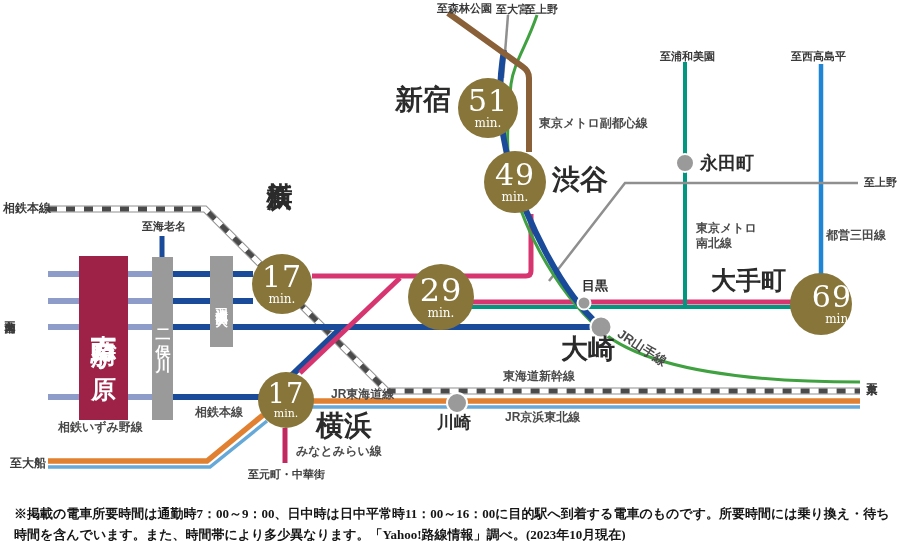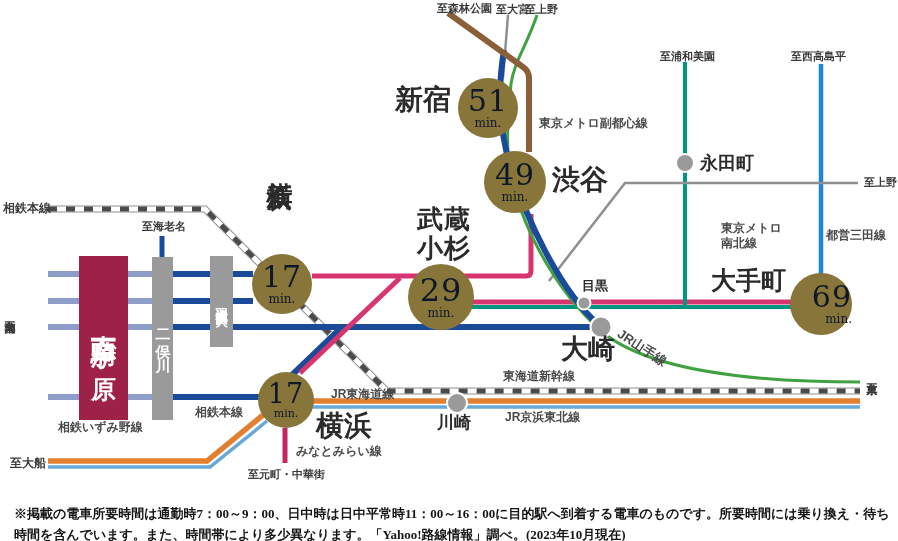--- a/index.html
+++ b/index.html
@@ -16,21 +16,21 @@
   .term{font-family:"Liberation Serif","DejaVu Serif",serif;font-weight:600;color:#3a3a3a;font-size:11px;line-height:1;}
   
   .v{writing-mode:vertical-rl;text-orientation:upright;}
   .wrap{white-space:normal;}
   
   .box{display:flex;align-items:center;justify-content:center;color:#fff;
        font-family:"Liberation Serif","DejaVu Serif",serif;font-weight:700;}
   .box span{writing-mode:vertical-rl;text-orientation:upright;line-height:1;}
   
   .badge{display:flex;flex-direction:column;align-items:center;justify-content:center;
-         border-radius:50%;background:#877539;color:#0f172a;text-align:center;}
+         border-radius:50%;background:#877539;color:#ffffff;text-align:center;}
   .badge .num{font-family:"DejaVu Serif","Liberation Serif",serif;font-size:30px;line-height:.95;letter-spacing:1px;}
   .badge .unit{font-family:"DejaVu Serif","Liberation Serif",serif;font-size:12px;line-height:1;margin-top:1px;}
   .badge.big .num{font-size:32px;}
   .badge.small .num{font-size:27px;}
   .badge.small .unit{font-size:11px;}
   #footer{position:absolute;left:14px;top:503px;width:876px;white-space:normal;
           font-family:"Liberation Serif","DejaVu Serif",serif;font-weight:600;
           font-size:13px;line-height:1.62;color:#151515;}
 </style>
 </head>
@@ -120,31 +120,30 @@
     <div class="num">17</div>
     <div class="unit">min.</div>
   </div>
   <div class="badge abs" style="left:790px;top:273px;width:62px;height:62px;align-items:flex-end;">
     <div class="num">69</div>
     <div class="unit">min.</div>
   </div>
 
   <div class="abs st" style="left:395px;top:86px;font-size:28px;">新宿</div>
   <div class="abs st" style="left:552px;top:166px;font-size:28px;">渋谷</div>
-  <div class="abs st wrap" style="left:417px;top:205px;width:56px;font-size:26px;line-height:1.12;letter-spacing:1px;">武蔵小杉</div>
   <div class="abs st v" style="left:266px;top:161px;font-size:26px;letter-spacing:1px;">新横浜</div>
   <div class="abs st" style="left:316px;top:412px;font-size:28px;">横浜</div>
   <div class="abs st" style="left:437px;top:414px;font-size:17px;">川崎</div>
   <div class="abs st" style="left:561px;top:336px;font-size:27px;">大崎</div>
   <div class="abs st" style="left:582px;top:279px;font-size:13px;">目黒</div>
   <div class="abs st" style="left:700px;top:154px;font-size:18px;font-weight:600;">永田町</div>
   <div class="abs st" style="left:711px;top:268px;font-size:25px;">大手町</div>
 
   <div class="abs ln" style="left:539px;top:116px;">東京メトロ副都心線</div>
-  <div class="abs ln wrap" style="left:721px;top:221px;width:66px;">東京メトロ南北線</div>
+  <div class="abs ln wrap" style="left:696px;top:221px;width:66px;">東京メトロ南北線</div>
   <div class="abs ln" style="left:826px;top:228px;">都営三田線</div>
   <div class="abs ln" style="left:623px;top:326px;font-size:13px;transform:rotate(33deg);transform-origin:left top;">JR山手線</div>
   <div class="abs ln" style="left:503px;top:369px;">東海道新幹線</div>
   <div class="abs ln" style="left:331px;top:381px;margin-top:6px;">JR東海道線</div>
   <div class="abs ln" style="left:505px;top:410px;">JR京浜東北線</div>
   <div class="abs ln" style="left:296px;top:444px;">みなとみらい線</div>
   <div class="abs ln" style="left:195px;top:405px;">相鉄本線</div>
   <div class="abs ln" style="left:58px;top:420px;">相鉄いずみ野線</div>
 
   <div class="abs term" style="left:437px;top:3px;">至森林公園</div>

